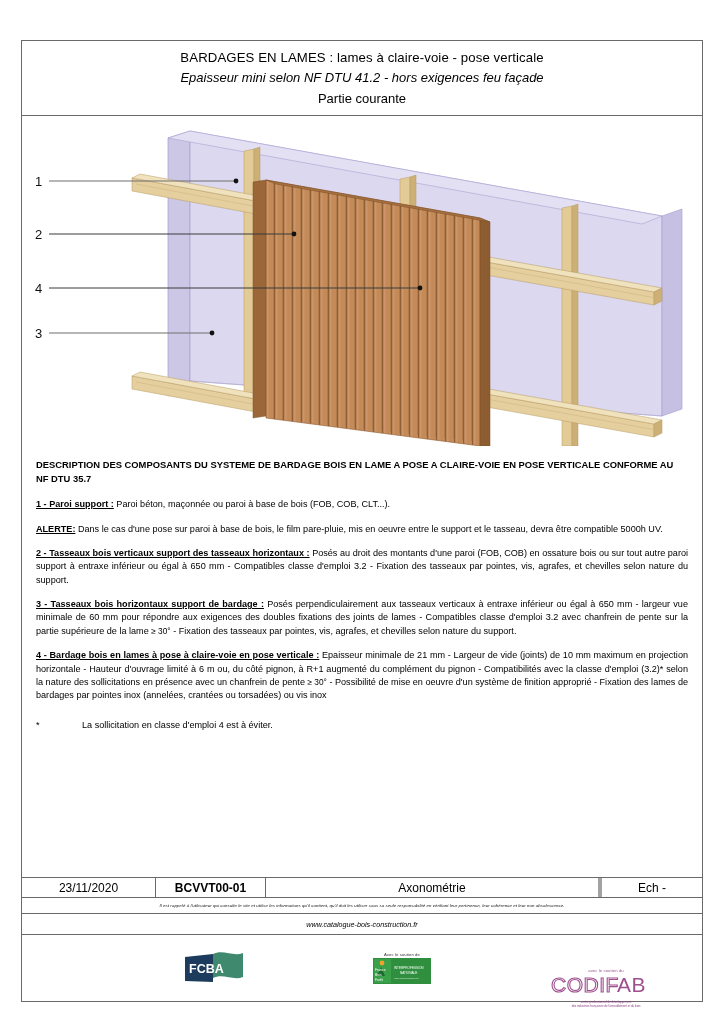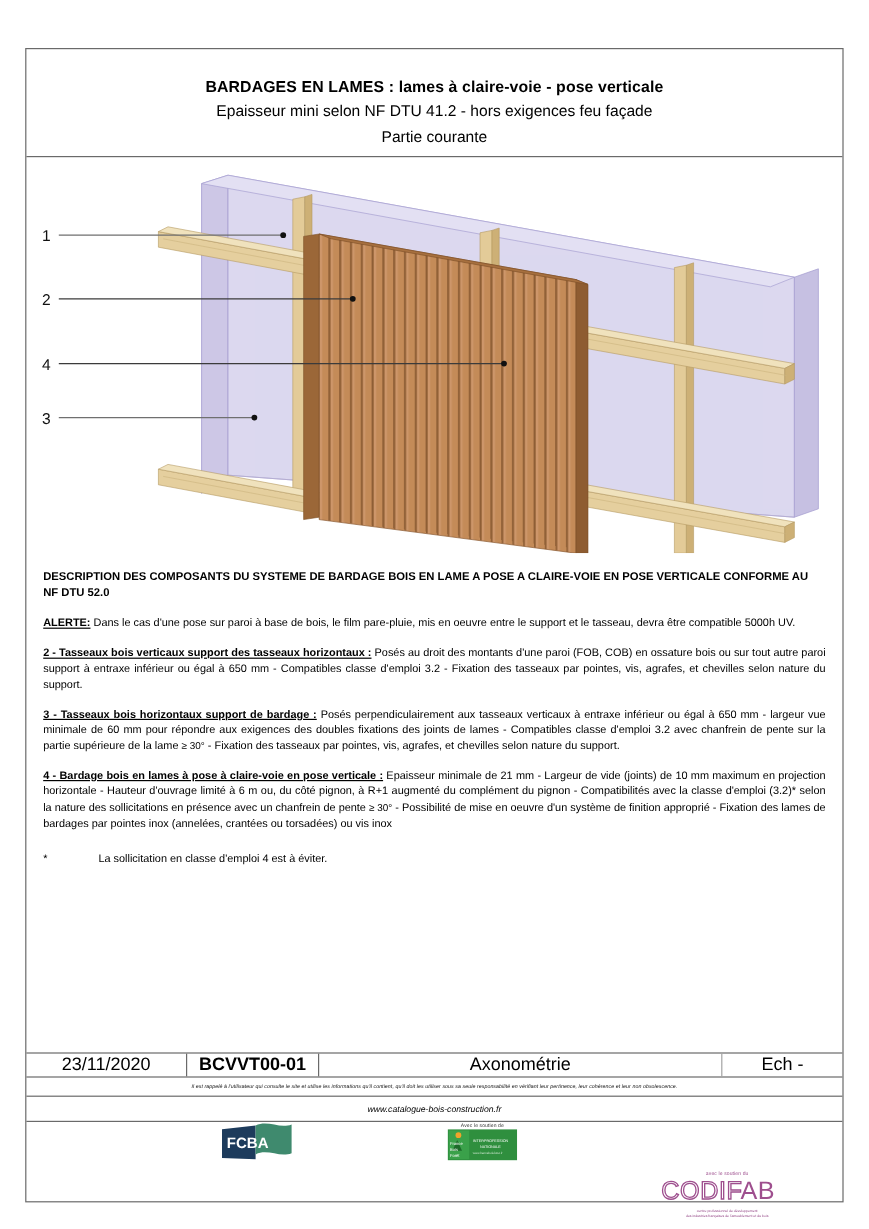--- a/index.html
+++ b/index.html
@@ -29,29 +29,29 @@
 
   
   .title-block {
     border-bottom: 1.2px solid #6a6a6a;
     padding: 7px 0 5px 0;
     text-align: center;
     flex: 0 0 auto;
   }
   .title-main {
     font-size: 13.2px;
-    font-weight: bold;
+    font-weight: normal;
     line-height: 1.55;
     letter-spacing: 0.1px;
-    margin-top: 15px;
   }
   .title-sub {
     font-size: 13px;
     font-weight: normal;
     line-height: 1.6;
+    font-style: italic;
   }
   .title-sub2 {
     font-size: 13px;
     font-weight: normal;
     line-height: 1.6;
   }
 
   
   .drawing-area {
     position: relative;
@@ -98,30 +98,30 @@
   .footer { flex: 0 0 auto; }
   .foot-row1 {
     display: flex;
     border-top: 1.2px solid #6a6a6a;
     border-bottom: 1px solid #6a6a6a;
     height: 19px;
     align-items: center;
   }
   .foot-cell {
     text-align: center;
-    font-size: 15px;
+    font-size: 12px;
     height: 100%;
     display: flex;
     align-items: center;
     justify-content: center;
     box-sizing: border-box;
   }
   .fc-date  { flex: 0 0 134px; border-right: 1px solid #6a6a6a; }
   .fc-ref   { flex: 0 0 110px; border-right: 1px solid #6a6a6a; font-weight: bold; }
-  .fc-title { flex: 1 1 auto;  border-right: 1px solid #a3a3a3; }
+  .fc-title { flex: 1 1 auto;  border-right: 4px solid #a3a3a3; }
   .fc-ech   { flex: 0 0 100px; }
 
   .foot-disclaimer {
     height: 15px;
     display: flex;
     align-items: center;
     justify-content: center;
     font-size: 4.4px;
     font-style: italic;
     color: #111;
@@ -133,21 +133,21 @@
     display: flex;
     align-items: center;
     justify-content: center;
     font-size: 7.2px;
     font-style: italic;
     border-bottom: 1px solid #6a6a6a;
   }
   .foot-logos {
     height: 66px;
     display: flex;
-    align-items: flex-start;
+    align-items: center;
     justify-content: center;
     gap: 0;
     position: relative;
   }
   .logo-slot {
     display: flex;
     flex-direction: column;
     align-items: center;
     justify-content: center;
   }
@@ -300,22 +300,25 @@
         <text x="13" y="70">1</text>
         <text x="13" y="123">2</text>
         <text x="13" y="177">4</text>
         <text x="13" y="222">3</text>
       </g>
     </svg>
   </div>
 
   <div class="description">
 
-    <div class="desc-heading">DESCRIPTION DES COMPOSANTS  DU SYSTEME DE BARDAGE BOIS EN LAME A POSE A CLAIRE-VOIE EN POSE VERTICALE CONFORME AU NF DTU 52.0</div>
-
+    <div class="desc-heading">DESCRIPTION DES COMPOSANTS  DU SYSTEME DE BARDAGE BOIS EN LAME A POSE A CLAIRE-VOIE EN POSE VERTICALE CONFORME AU NF DTU 35.7</div>
+
+    <p class="desc-para">
+      <span class="desc-lbl">1 - Paroi support :</span><span> Paroi béton, maçonnée ou paroi à base de bois (FOB, COB, CLT...).</span>
+    </p>
 
     <p class="desc-para">
       <span class="desc-lbl-nound">ALERTE:</span><span> Dans le cas d'une pose sur paroi à base de bois, le film pare-pluie, mis en oeuvre entre le support et le tasseau, devra être compatible 5000h UV.</span>
     </p>
 
     <p class="desc-para">
       <span class="desc-lbl">2 - Tasseaux bois verticaux support des tasseaux horizontaux :</span><span> Posés au droit des montants d'une paroi (FOB, COB) en ossature bois ou sur tout autre paroi support à entraxe inférieur ou égal à 650 mm - Compatibles classe d'emploi 3.2 - Fixation des tasseaux par pointes, vis, agrafes, et chevilles selon nature du support.</span>
     </p>
 
     <p class="desc-para">

